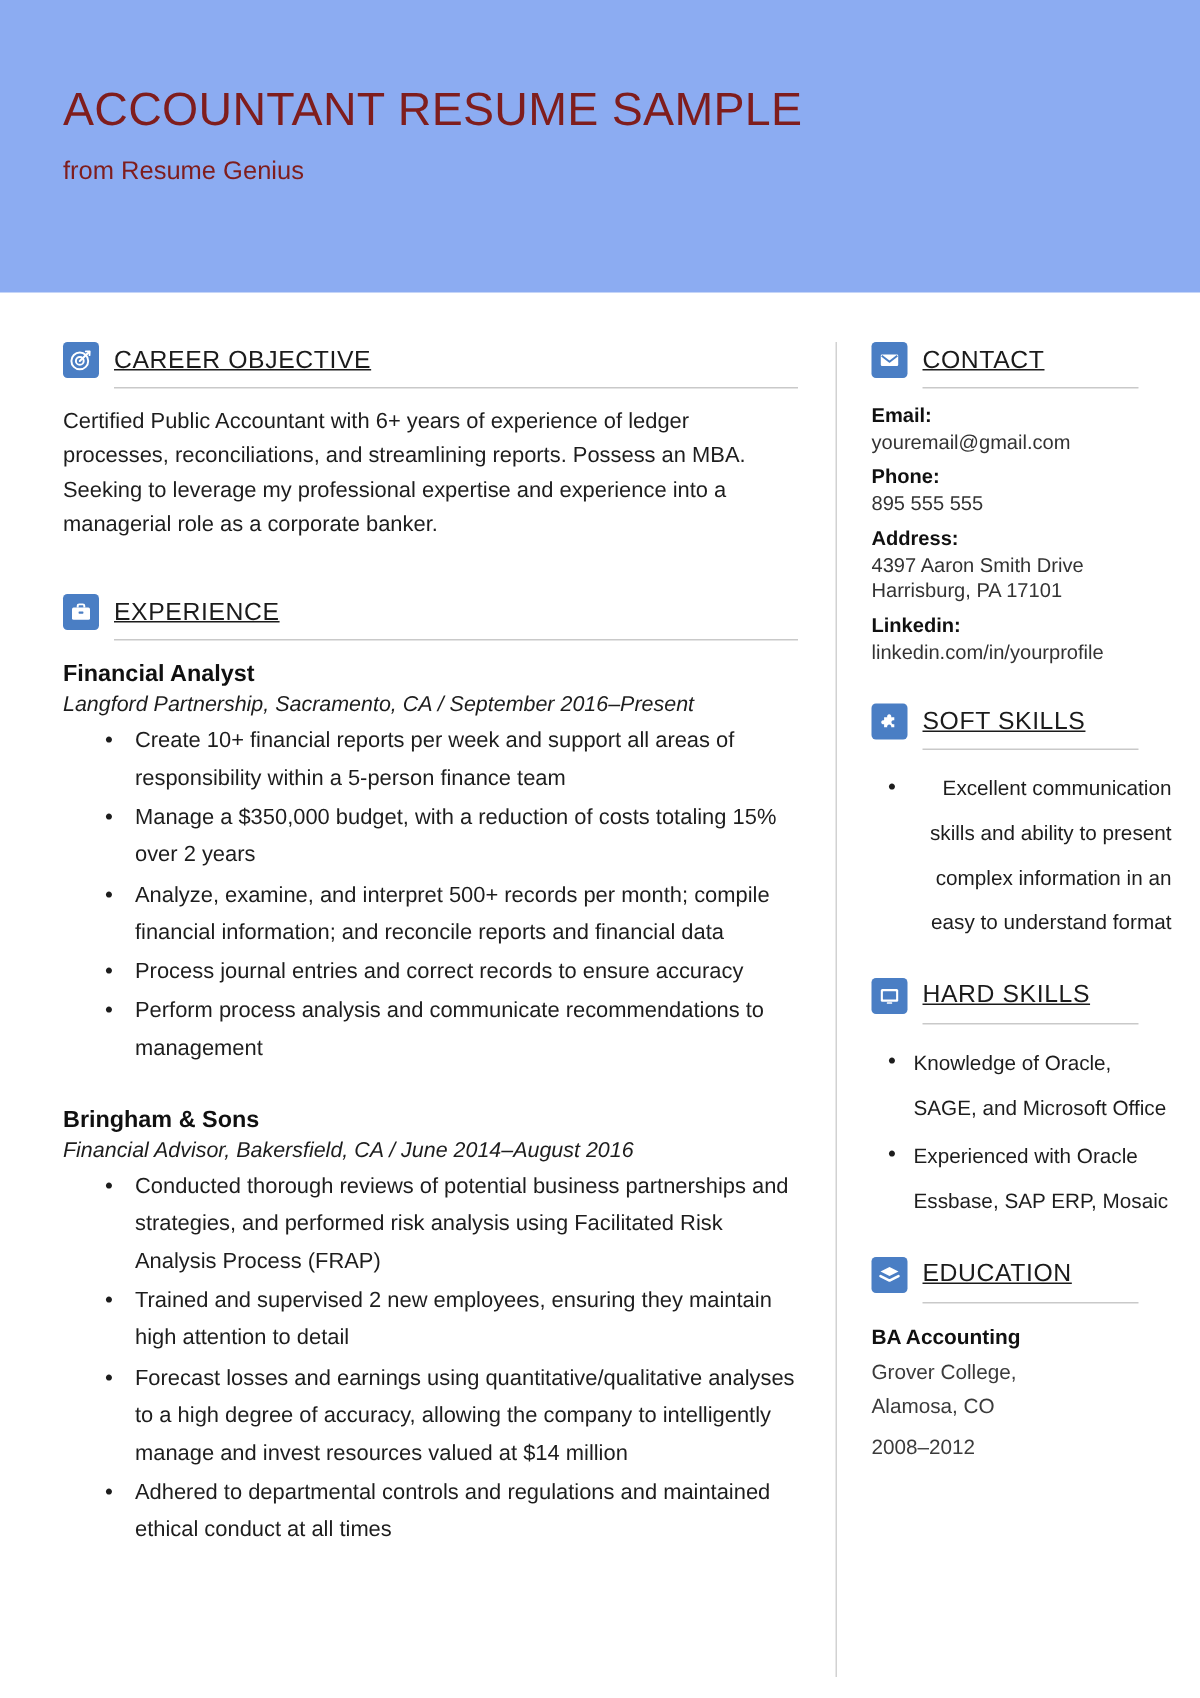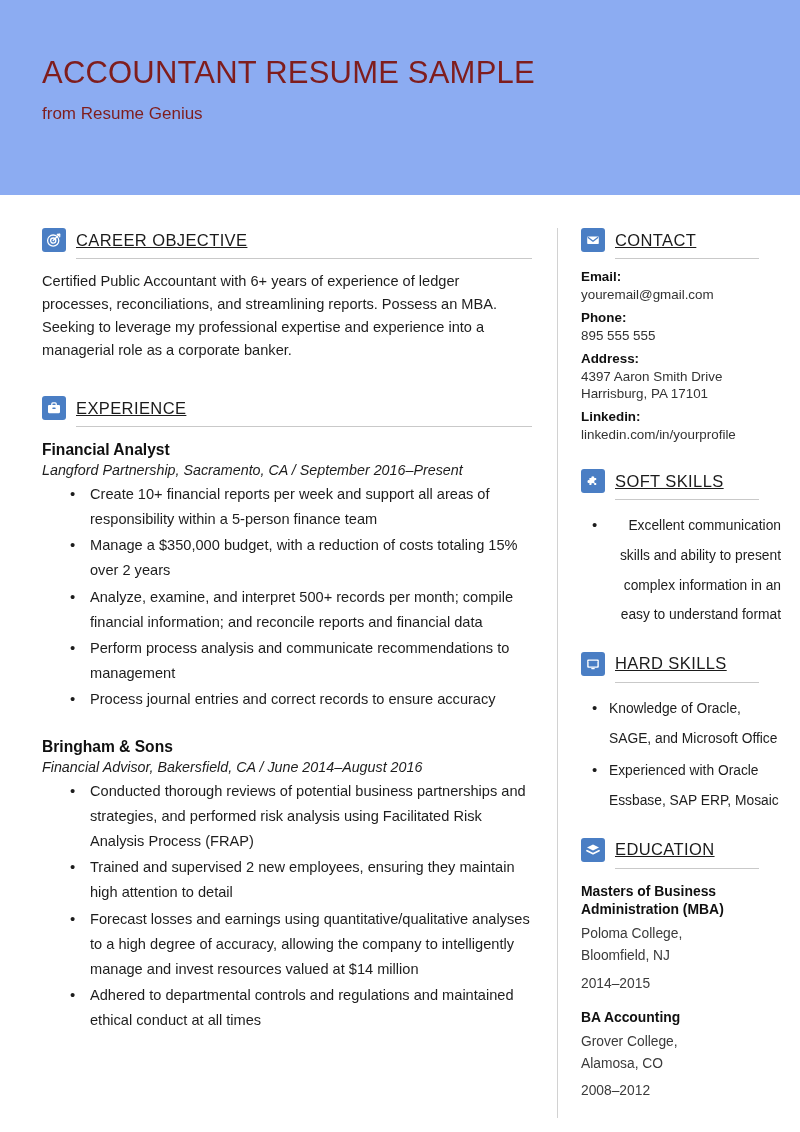--- a/index.html
+++ b/index.html
@@ -280,22 +280,22 @@
         </div>
         <div class="sec-rule"></div>
 
         <div class="job">
           <div class="job-title">Financial Analyst</div>
           <div class="job-meta">Langford Partnership, Sacramento, CA  /  September 2016–Present</div>
           <ul class="bullets">
             <li>Create 10+ financial reports per week and support all areas of responsibility within a 5-person finance team</li>
             <li>Manage a $350,000 budget, with a reduction of costs totaling 15% over 2 years</li>
             <li>Analyze, examine, and interpret 500+ records per month; compile financial information; and reconcile reports and financial data</li>
+            <li>Process journal entries and correct records to ensure accuracy</li>
             <li>Perform process analysis and communicate recommendations to management</li>
-            <li>Process journal entries and correct records to ensure accuracy</li>
           </ul>
         </div>
 
         <div class="job job-gap">
           <div class="job-title">Bringham &amp; Sons</div>
           <div class="job-meta">Financial Advisor, Bakersfield, CA  /  June 2014–August 2016</div>
           <ul class="bullets">
             <li>Conducted thorough reviews of potential business partnerships and strategies, and performed risk analysis using Facilitated Risk Analysis Process (FRAP)</li>
             <li>Trained and supervised 2 new employees, ensuring they maintain high attention to detail</li>
             <li>Forecast losses and earnings using quantitative/qualitative analyses to a high degree of accuracy, allowing the company to intelligently manage and invest resources valued at $14 million</li>
@@ -378,25 +378,20 @@
           <span class="sec-icon">
             <svg width="16" height="16" viewBox="0 0 16 16" aria-hidden="true">
               <path d="M8 2.6 L14 5.6 L8 8.6 L2 5.6 Z" fill="#ffffff"></path>
               <path d="M2 8.7 L8 11.7 L14 8.7" fill="none" stroke="#ffffff" stroke-width="1.7" stroke-linejoin="round" stroke-linecap="round"></path>
             </svg>
           </span>
           <span class="sec-title">EDUCATION</span>
         </div>
         <div class="sec-rule"></div>
 
-        <div class="edu-entry">
-          <div class="edu-degree">Masters of Business Administration (MBA)</div>
-          <div class="edu-school multiline">Poloma College,<br>Bloomfield, NJ</div>
-          <div class="edu-years">2014–2015</div>
-        </div>
 
         <div class="edu-entry">
           <div class="edu-degree">BA Accounting</div>
           <div class="edu-school multiline">Grover College,<br>Alamosa, CO</div>
           <div class="edu-years">2008–2012</div>
         </div>
       </div>
 
     </div>
 

